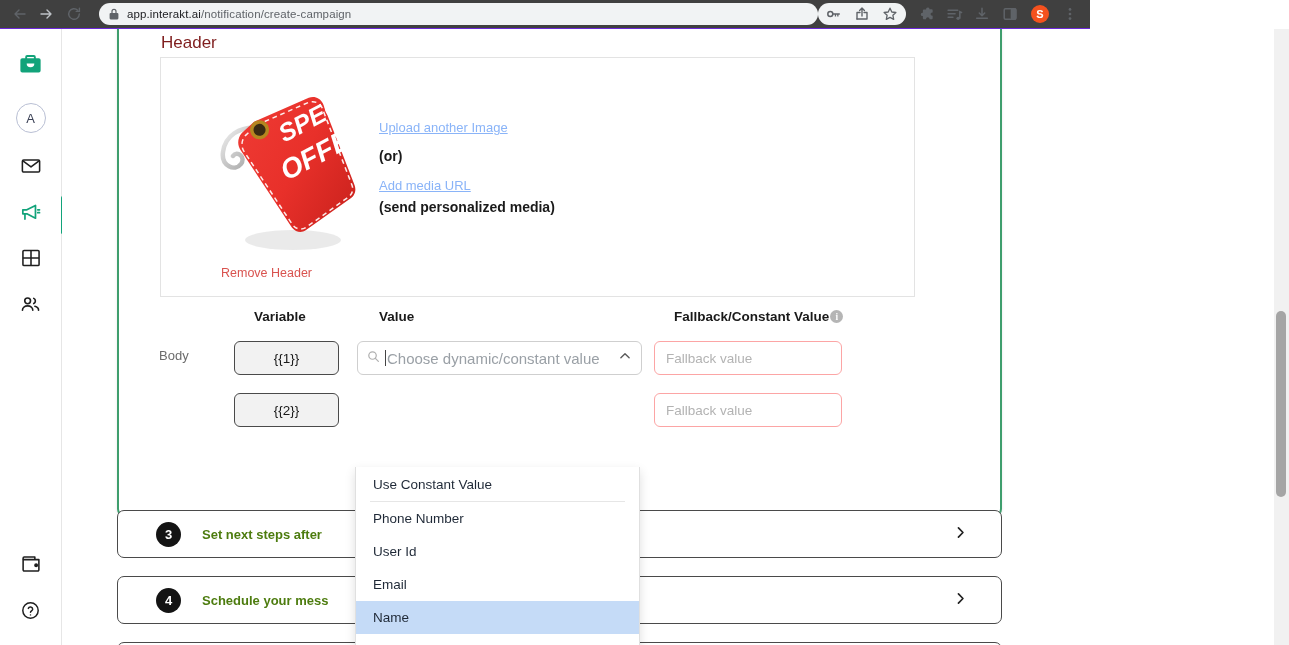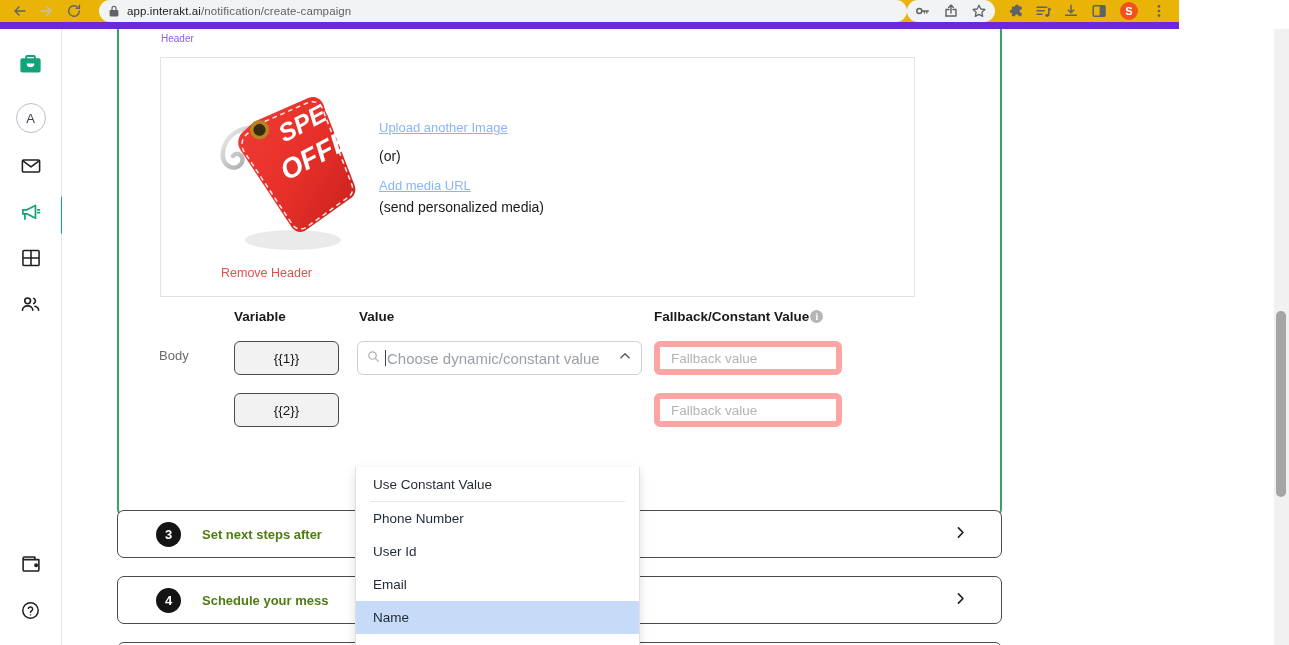--- a/index.html
+++ b/index.html
@@ -6,24 +6,24 @@
   html, body {
     width: 1289px; height: 645px;
     font-family: "Liberation Sans", sans-serif;
     background: #ffffff;
     overflow: hidden;
   }
 
   
   #browser-bar {
     position: absolute; left: 0; top: 0;
-    width: 1179px; height: 29px;
-    background: #eab308;
-    display: flex; align-items: center;
-    border-bottom: 7px solid #6d28d9;
+    width: 1090px; height: 29px;
+    background: #404040;
+    display: flex; align-items: center;
+    border-bottom: 1px solid #6d28d9;
   }
   .nav-btn {
     width: 26px; height: 26px;
     display: flex; align-items: center; justify-content: center;
     color: #5f6368;
     flex: none;
   }
   #nav-back { margin-left: 7px; }
   #nav-forward { color: #bdc1c6; }
   #nav-reload { margin-left: 2px; }
@@ -108,21 +108,21 @@
     width: 885px; height: 500px;
     background: #ffffff;
     border: 2px solid #3e9e6d;
     border-top: none;
     border-radius: 0 0 8px 8px;
     box-shadow: 0 1px 3px rgba(0,0,0,0.10);
   }
 
   #header-label {
     position: absolute; left: 42px; top: 16px;
-    font-size: 10px; color: #8b5cf6;
+    font-size: 17px; color: #7f1d1d;
   }
 
   #media-box {
     position: absolute; left: 41px; top: 40px;
     width: 755px; height: 240px;
     border: 1px solid #e3e3e3;
     background: #ffffff;
   }
 
   
@@ -141,30 +141,30 @@
     width: 420px;
   }
   .media-link {
     font-size: 13px; color: #8ab4f8;
     text-decoration: underline;
     display: block; cursor: pointer;
     margin-bottom: 13px;
   }
   .media-strong {
     font-size: 14px; color: #1a1a1a;
-    font-weight: normal;
+    font-weight: bold;
     display: block; margin-bottom: 14px;
   }
   .media-strong.last { margin-bottom: 8px; }
 
   
   #var-table { position: absolute; left: 0; top: 292px; width: 100%; }
   .col-head {
     position: absolute; top: 0;
-    font-size: 13.5px; font-weight: bold; color: #1a1a1a;
+    font-size: 13.5px; font-weight: bold; color: #1a1a1a; margin-left: 20px;
   }
   #head-variable { left: 115px; }
   #head-value { left: 240px; }
   #head-fallback { left: 535px; display: flex; align-items: center; gap: 1px; }
   #info-icon {
     width: 13px; height: 13px; border-radius: 50%;
     background: #b5b5b5; color: #fff;
     font-size: 9.5px; font-weight: bold;
     display: flex; align-items: center; justify-content: center;
     font-family: "Liberation Serif", serif;
@@ -207,21 +207,21 @@
   .value-input .ph {
     font-size: 15px; color: #9aa0a6; flex: 1;
     white-space: nowrap; overflow: hidden;
   }
   .value-input .chev { flex: none; color: #5a5a5a; }
 
   .fallback-input {
     position: absolute; left: 535px; top: 0;
     width: 188px; height: 34px;
     background: #ffffff;
-    border: 6px solid #fca5a5;
+    border: 1px solid #fca5a5;
     border-radius: 6px;
     display: flex; align-items: center;
     padding: 0 11px;
     font-size: 13.5px; color: #b3b3b3;
     cursor: text;
   }
 
   
   #value-dropdown {
     position: absolute; left: 293px; top: 438px;

